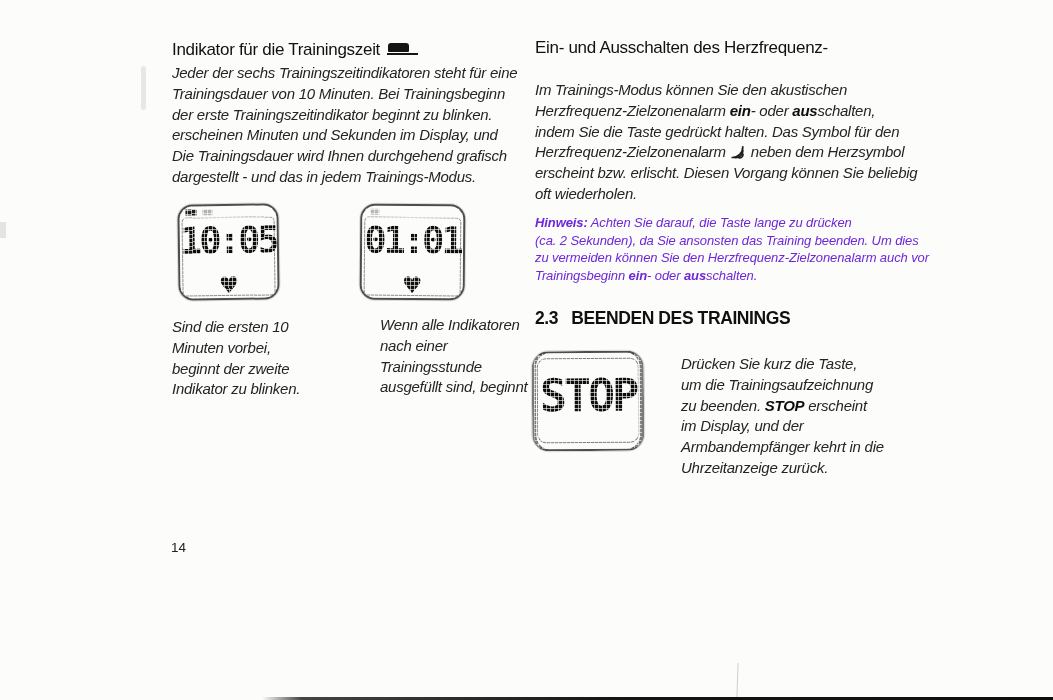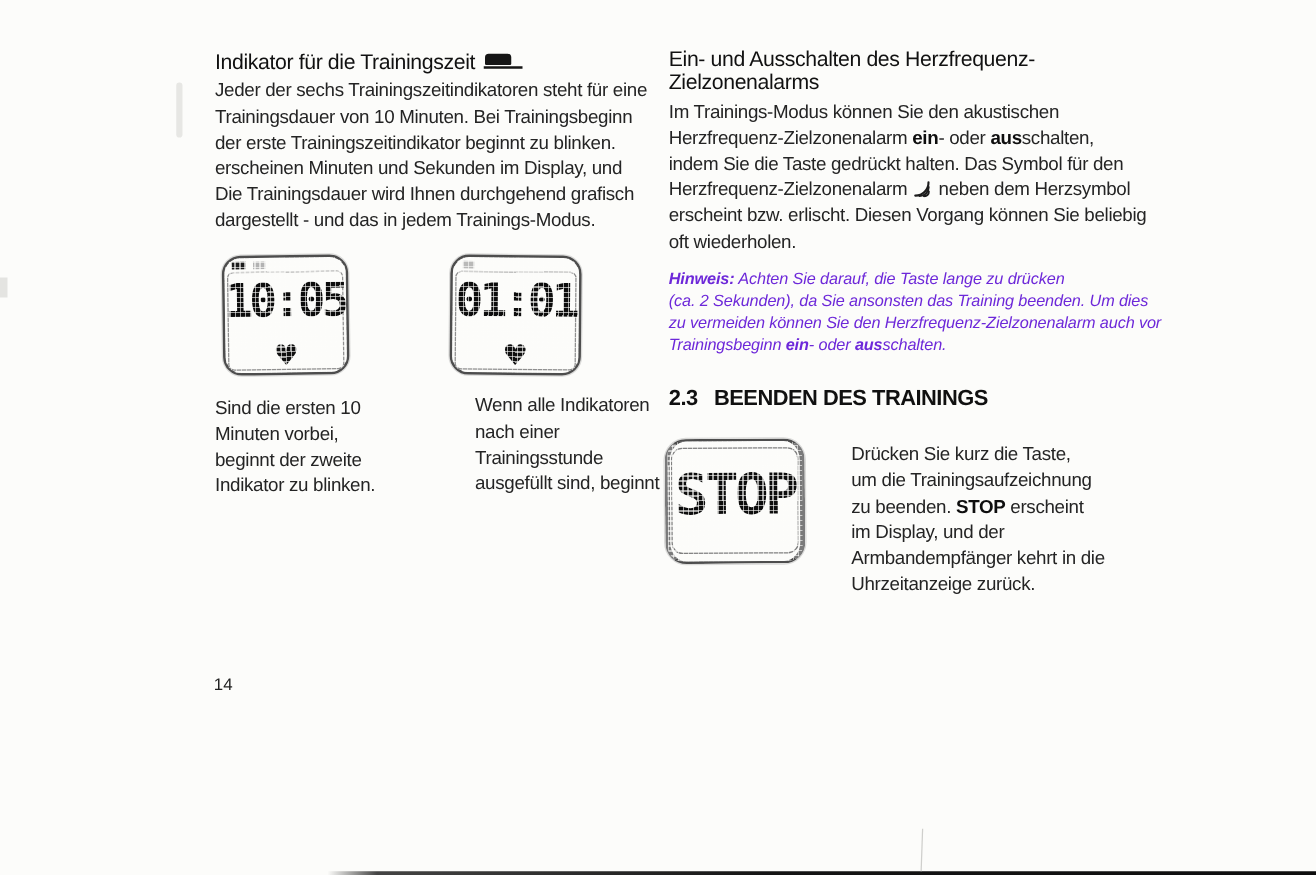--- a/index.html
+++ b/index.html
@@ -13,21 +13,21 @@
   }
   .abs { position:absolute; }
 
   
   .h-bold {
     font-size:17px; font-weight:normal; color:#111;
     letter-spacing:-0.3px; line-height:18px; white-space:nowrap;
   }
   .body-line {
     font-size:15px; color:#242424; letter-spacing:-0.25px;
-    line-height:20.8px; white-space:nowrap;
+    line-height:20.8px; white-space:nowrap;font-style:italic;
   }
   .body-line b, .h-bold b { color:#0e0e0e; }
   .note-line {
     font-size:13px; font-style:italic; color:#6d28d9;
     letter-spacing:-0.1px; line-height:17.6px; white-space:nowrap;
   }
   .section-h {
     font-size:17.5px; font-weight:bold; color:#101010;
     letter-spacing:-0.4px; white-space:nowrap;
   }
@@ -130,21 +130,20 @@
   <div class="body-line">Wenn alle Indikatoren</div>
   <div class="body-line">nach einer</div>
   <div class="body-line">Trainingsstunde</div>
   <div class="body-line">ausgefüllt sind, beginnt</div>
 </div>
 
 <div class="abs pagenum" style="left:171px; top:540px;">14</div>
 
 <div class="abs" style="left:535px; top:39px;">
   <div class="h-bold">Ein- und Ausschalten des Herzfrequenz-</div>
-  <div class="h-bold">Zielzonenalarms</div>
 </div>
 
 <div class="abs" style="left:535px; top:80px;">
   <div class="body-line">Im Trainings-Modus können Sie den akustischen</div>
   <div class="body-line"><span>Herzfrequenz-Zielzonenalarm </span><b>ein</b><span>- oder </span><b>aus</b><span>schalten,</span></div>
   <div class="body-line">indem Sie die Taste gedrückt halten. Das Symbol für den</div>
   <div class="body-line"><span>Herzfrequenz-Zielzonenalarm</span><svg class="alarm-icon" width="17" height="14" viewBox="0 0 17 14">
         <path d="M2.2 12.5 A 10.5 10.5 0 0 0 12.8 1.8" fill="none" stroke="#1d1d1d" stroke-width="1.7" stroke-linecap="round"></path>
         <path d="M5.6 12.7 A 7 7 0 0 0 12.9 5.6" fill="none" stroke="#1d1d1d" stroke-width="1.7" stroke-linecap="round"></path>
         <path d="M9.2 12.9 A 3.4 3.4 0 0 0 13 9.3" fill="none" stroke="#1d1d1d" stroke-width="1.7" stroke-linecap="round"></path>

